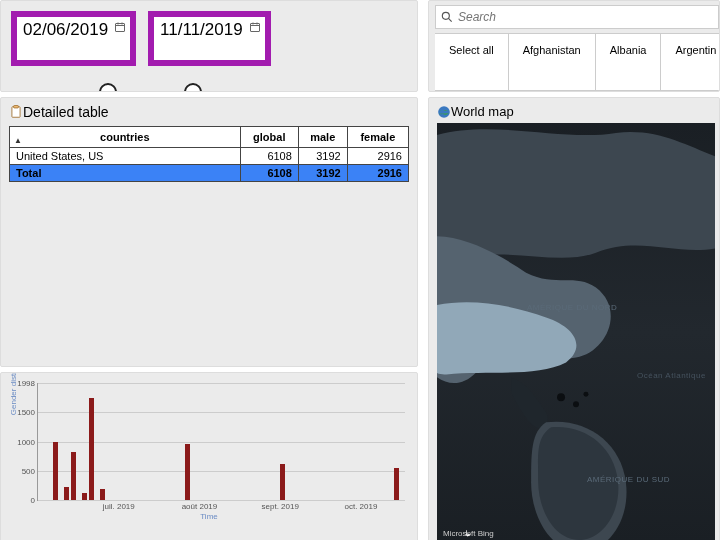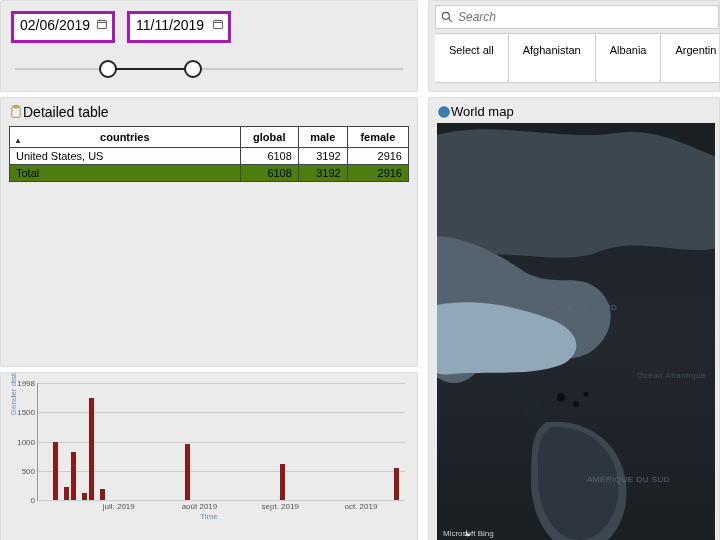--- a/index.html
+++ b/index.html
@@ -21,23 +21,23 @@
     border-radius: 2px;
     padding: 6px 8px;
     position: relative;
     overflow: hidden;
   }
   
   #date-panel { grid-column: 1; grid-row: 1; }
   .date-boxes { display: flex; gap: 12px; margin: 4px 0 14px 2px; }
   .date-box {
     background: #fff;
-    border: 3px solid #a21caf;
-    padding: 3px 22px 7px 6px;
-    font-size: 14px;
+    border: 6px solid #a21caf;
+    padding: 3px 22px 20px 6px;
+    font-size: 17px;
     position: relative;
     min-width: 104px;
   }
   .date-box .cal-icon {
     position: absolute; right: 4px; top: 4px;
     width: 12px; height: 12px; color: #666;
   }
   .range-track {
     position: relative;
     height: 24px;
@@ -65,21 +65,21 @@
     height: 24px; padding: 0 4px;
     margin: 0 0 4px 0;
   }
   .search-row input {
     border: none; outline: none; flex: 1;
     font-size: 12px; font-style: italic;
     color: #888; background: transparent;
   }
   .search-icon { width: 14px; height: 14px; margin-right: 4px; color: #555; }
   .country-chips {
-    display: flex; height: 50px;
+    display: flex; height: 58px;
     border-top: 1px solid #ccc;
   }
   .country-chip {
     flex: 0 0 auto;
     padding: 10px 14px 0 14px;
     border-right: 1px solid #ccc;
     border-bottom: 1px solid #ccc;
     background: #fff;
     font-size: 11px;
     white-space: nowrap;
@@ -92,21 +92,21 @@
     width: 100%; border-collapse: collapse;
     background: #fff; font-size: 11px;
   }
   table.detailed th, table.detailed td {
     border: 1px solid #444; padding: 2px 6px;
   }
   table.detailed th { font-weight: bold; text-align: center; background: #fff; padding: 4px 6px; }
   table.detailed th:first-child { min-width: 180px; position: relative; }
   .sort-arrow { position: absolute; left: 4px; bottom: 2px; font-size: 8px; color: #333; }
   table.detailed td.num { text-align: right; }
-  table.detailed tr.total td { font-weight: normal; background: #4d7c0f; }
+  table.detailed tr.total td { font-weight: bold; background: #3b82f6; }
   
   #chart-panel { grid-column: 1; grid-row: 3; }
   .chart-header { font-size: 13px; display: flex; align-items: center; gap: 4px; margin-bottom: 2px; }
   .chart-wrap { position: relative; height: 140px; width: 100%; }
   .chart-ylabel {
     position: absolute; left: 0; top: 50%;
     transform: rotate(-90deg) translateX(50%);
     transform-origin: left top;
     font-size: 8px; color: #6b8cc4;
   }

